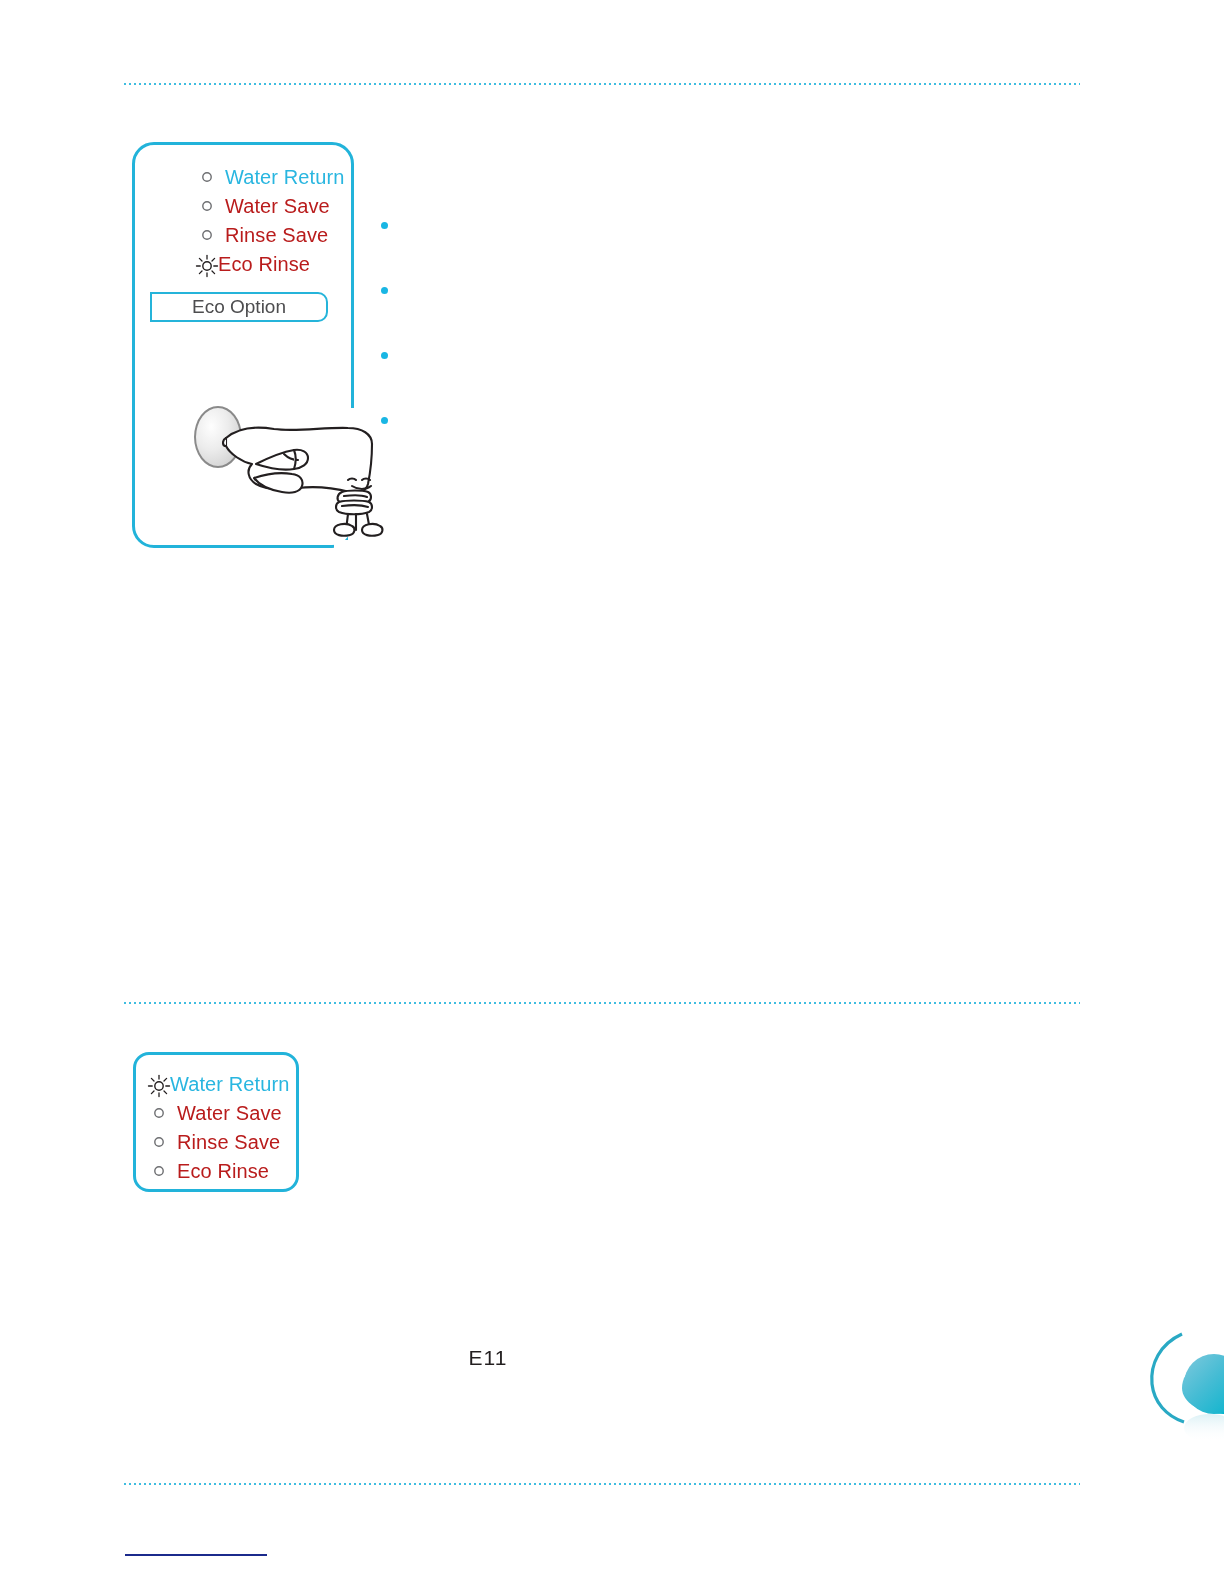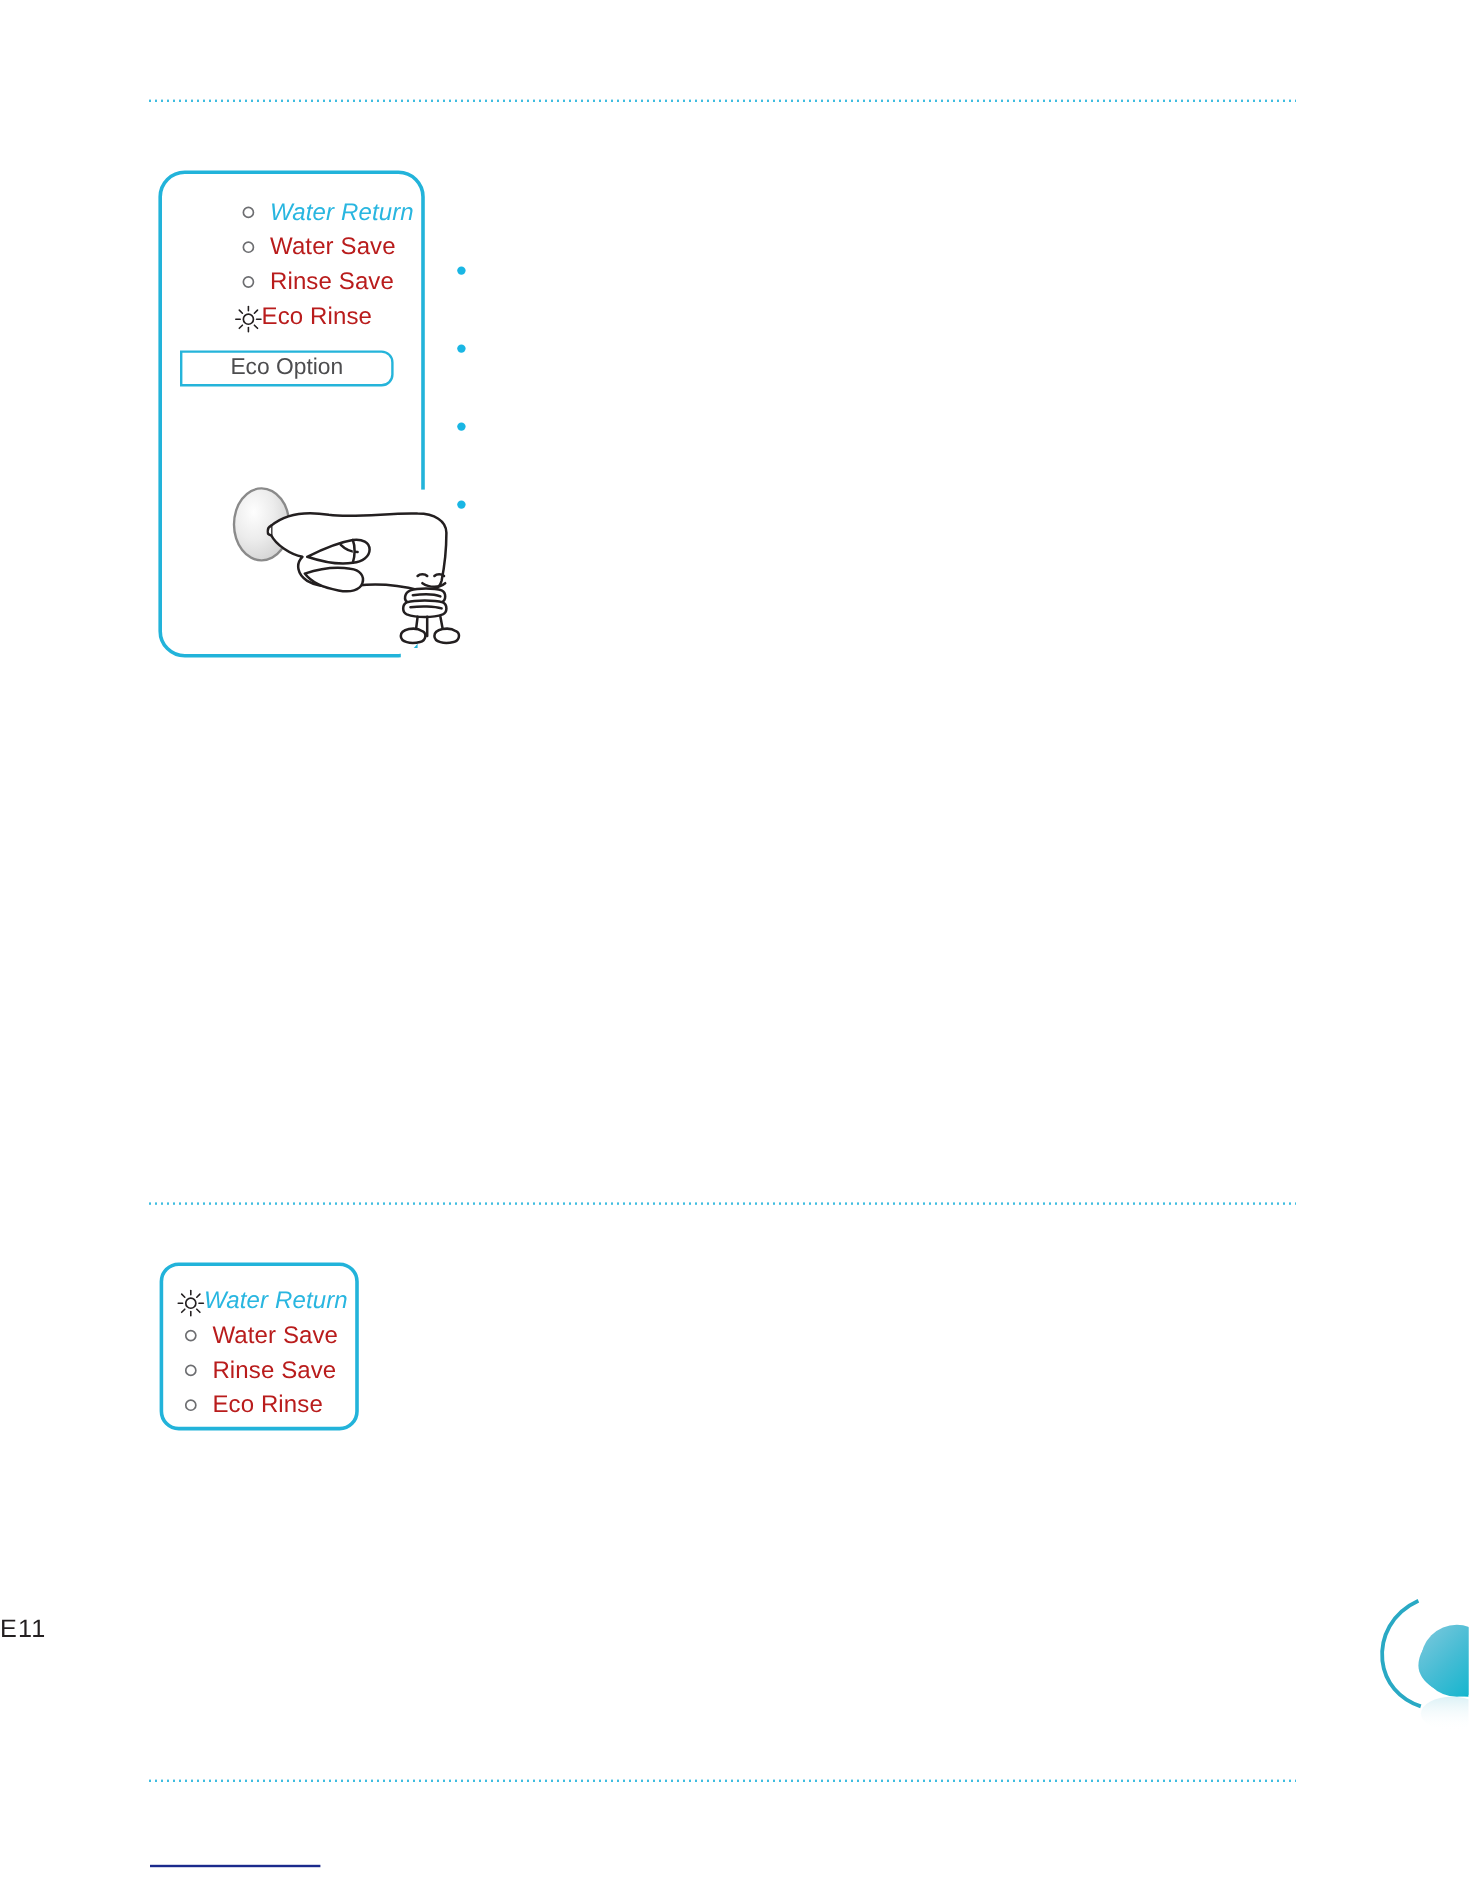--- a/index.html
+++ b/index.html
@@ -81,21 +81,21 @@
     display: block;
     position: relative;
   }
   .indicator-bullet svg { display: block; }
   .indicator-label {
     font-size: 20px;
     color: #b91c1c;
     letter-spacing: 0.1px;
     line-height: 1;
   }
-  .indicator-label.accent { color: #29b6e0; font-style: italic; }
+  .indicator-label.accent { color: #29b6e0; }
   .ind-gap { margin-left: 7px; }
 
   
   .eco-option-btn {
     position: absolute;
     left: 150px;
     top: 292px;
     width: 178px;
     height: 30px;
     box-sizing: border-box;
@@ -159,20 +159,21 @@
     width: auto;
   }
   .closed-panel .indicator-row { height: 29px; }
 
   
   .page-number {
     position: absolute;
     left: 0;
     top: 1346px;
     width: 976px;
+    text-align: center;
     font-family: "Liberation Sans", sans-serif;
     font-size: 21px;
     color: #231f20;
     letter-spacing: 1px;
   }
 
   
   .corner-orb {
     position: absolute;
     left: 1130px;

